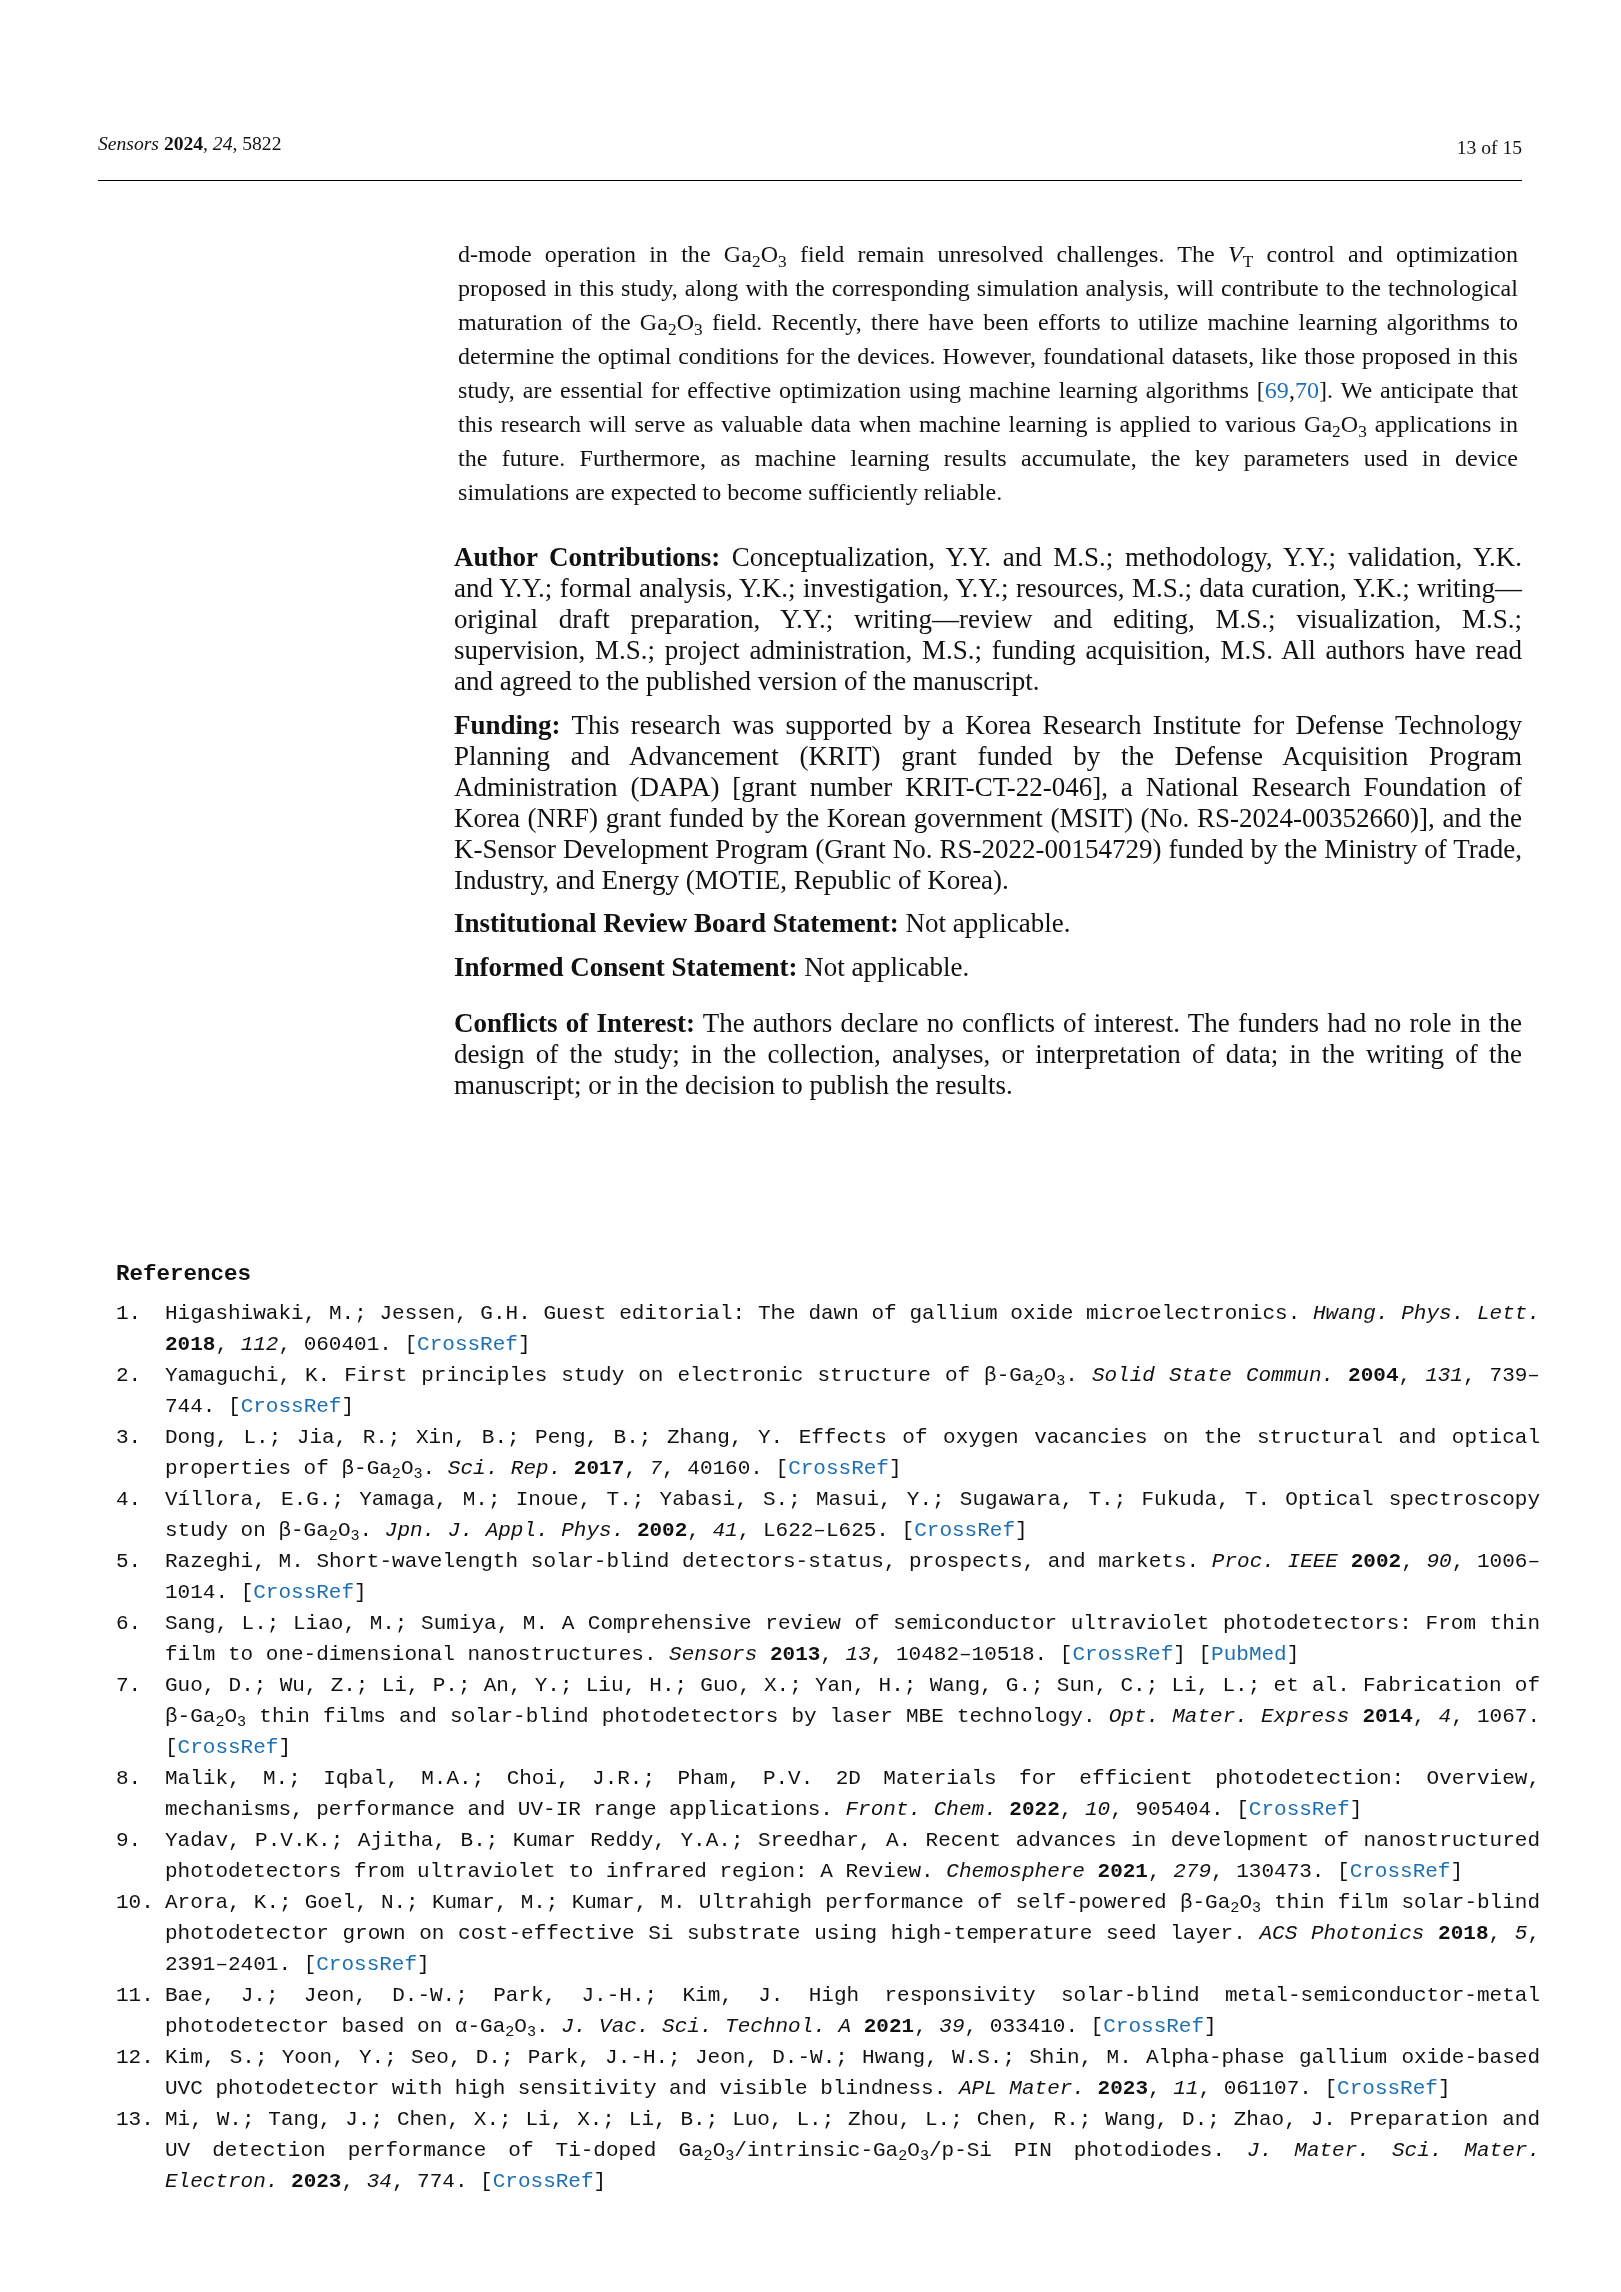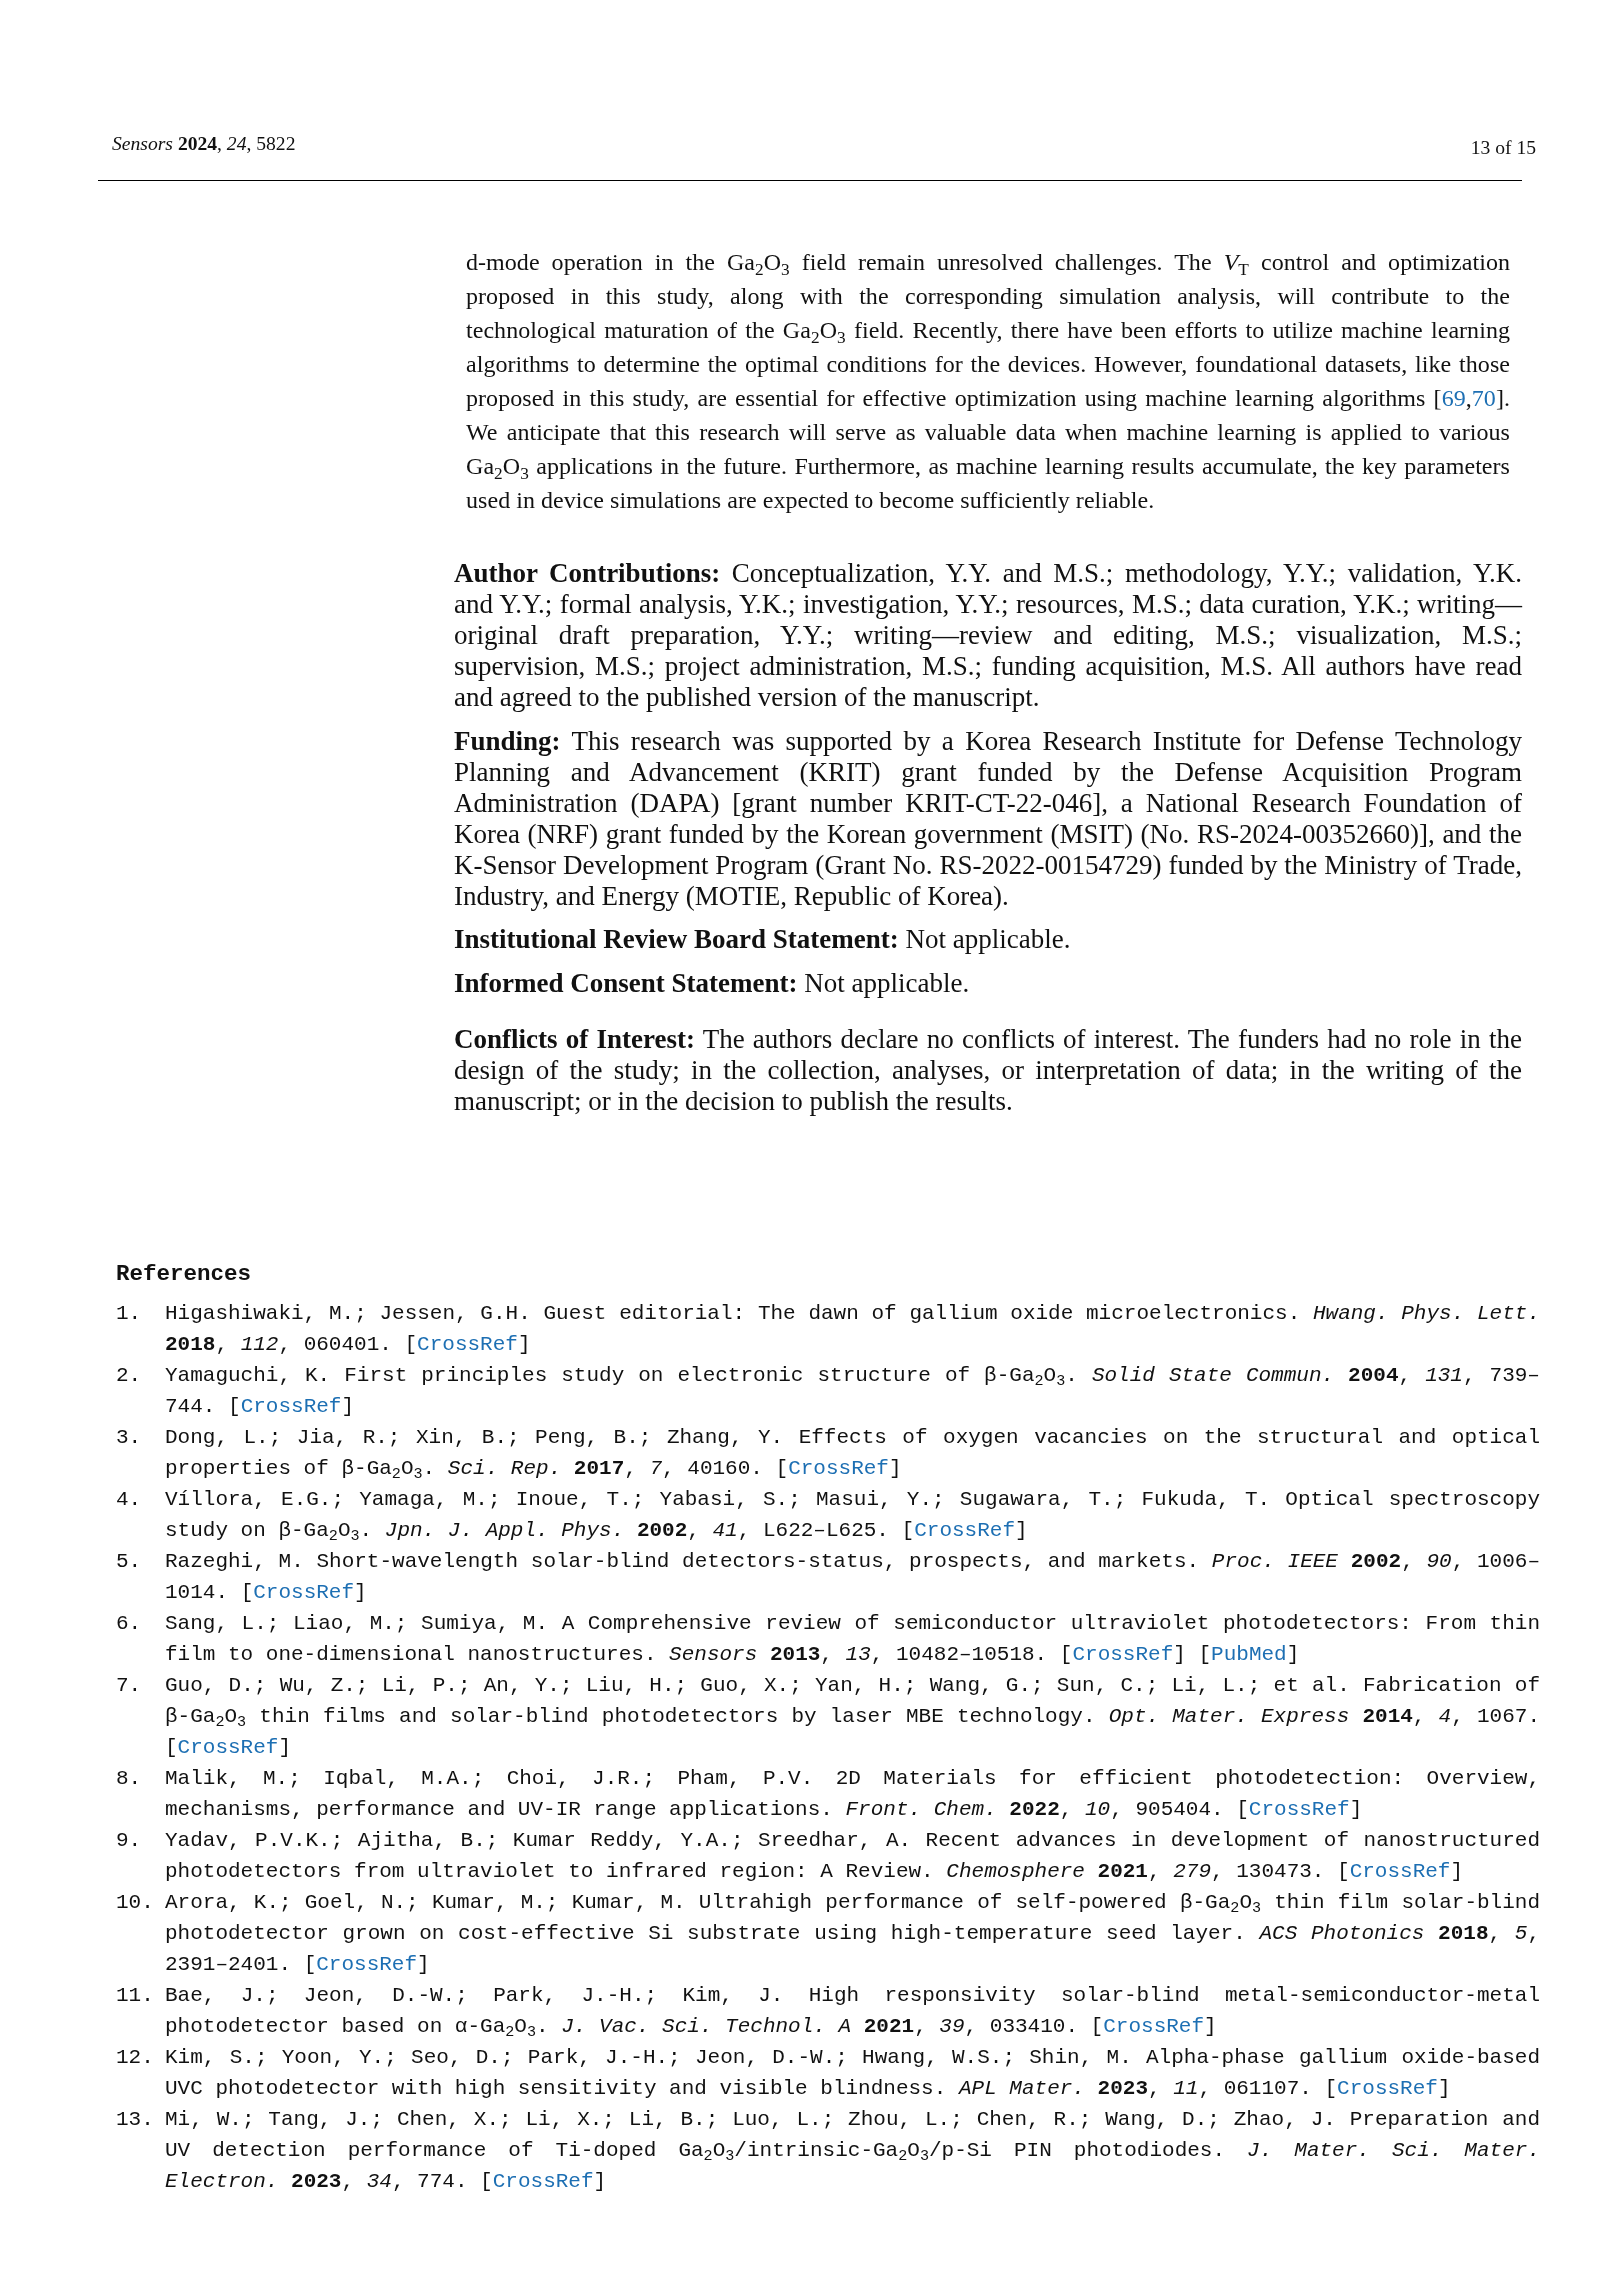--- a/index.html
+++ b/index.html
@@ -2,33 +2,33 @@
 <html><head>
 <meta charset="utf-8">
 <style>
   html, body { margin: 0; padding: 0; background: #ffffff; }
   body {
     width: 1621px; height: 2293px; position: relative; overflow: hidden;
     font-family: "DejaVu Serif", "Liberation Serif", serif;
     color: #111;
   }
   .page-header {
-    position: absolute; left: 112px; top: 133px; width: 1424px; height: 29px;
+    position: absolute; left: 98px; top: 133px; width: 1424px; height: 29px;
     font-family: "Liberation Serif", serif; font-size: 19.6px;
   }
   .page-header .journal { position: absolute; left: 0; top: 0; }
   .page-header .pageno { position: absolute; right: 0; top: 3.9px; }
   .header-rule { position: absolute; left: 98px; top: 180px; width: 1424px; height: 0; border-top: 1.5px solid #000; }
 
   .body-col {
     position: absolute; left: 454px; top: 233px; width: 1068px;
     font-family: "Liberation Serif", serif;
   }
   .para {
-    font-size: 24px; line-height: 34px; text-align: justify; margin: 12px;
+    font-size: 24px; line-height: 34px; text-align: justify; margin: 4px;
     letter-spacing: 0.05px;
   }
   .bm {
     font-size: 27px; line-height: 31px; text-align: justify; margin: 0;
   }
   .bm b { font-weight: bold; }
   .sub { font-size: 0.72em; vertical-align: -0.28em; line-height: 0; }
   .link { color: #1d6fb3; }
   i { font-style: italic; }
 

